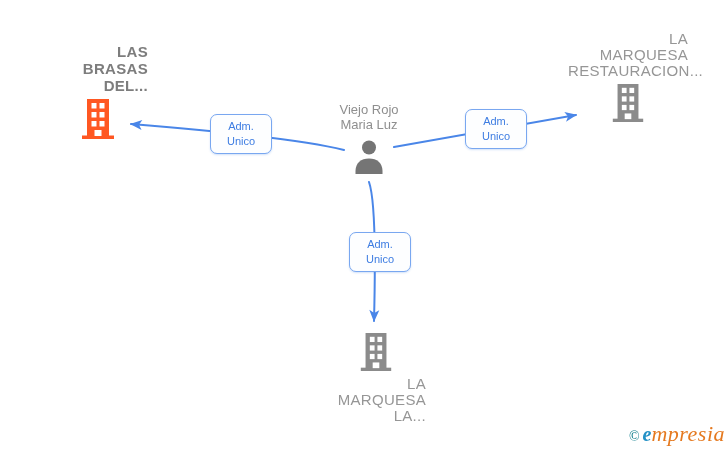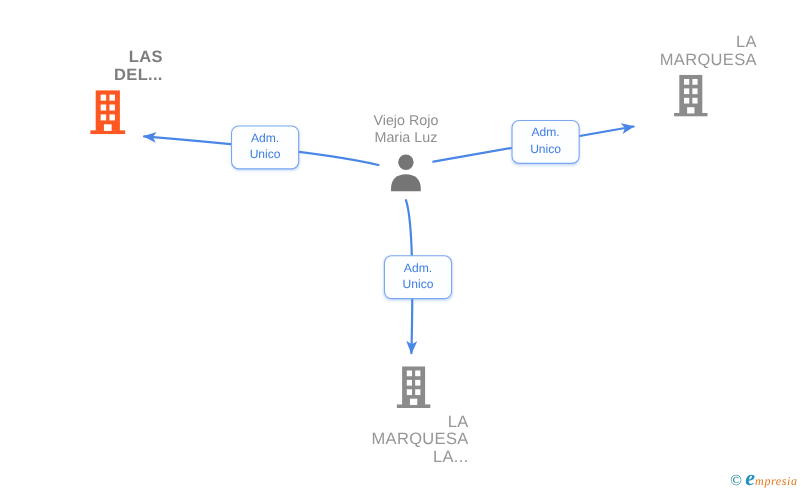--- a/index.html
+++ b/index.html
@@ -55,60 +55,62 @@
   }
 
   .logo{
     position:absolute;right:3px;bottom:3px;
     font-family:"Liberation Serif","DejaVu Serif",serif;
     font-style:italic;
     white-space:nowrap;
   }
   .logo .copy{color:var(--logo-teal);font-size:14px;font-style:normal;margin-right:3px;}
   .logo .brand-e{color:var(--logo-blue);font-size:20px;font-weight:bold;}
-  .logo .brand-rest{color:var(--logo-orange);font-size:11px;letter-spacing:.5px;}
+  .logo .brand-rest{color:var(--logo-orange);font-size:22px;letter-spacing:.5px;}
 </style>
 </head>
 <body>
 
 <div class="canvas">
 
   <svg class="edges" xmlns="http://www.w3.org/2000/svg">
     <defs>
       <marker id="arrowhead" viewBox="0 0 13 11" refX="11.5" refY="5.5" markerWidth="13" markerHeight="11" markerUnits="userSpaceOnUse" orient="auto">
         <path d="M0.5,0.5 L12.5,5.5 L0.5,10.5 L3.5,5.5 Z" fill="#4a86e8"></path>
       </marker>
     </defs>
     <path class="edge" d="M344,150 Q290,137 131,124" marker-end="url(#arrowhead)"></path>
     <path class="edge" d="M394,147 L576,115" marker-end="url(#arrowhead)"></path>
     <path class="edge" d="M369,182 Q377,205 374,321" marker-end="url(#arrowhead)"></path>
   </svg>
 
   <div class="node" style="left:48px;top:43px;width:100px;">
     <div class="company-label bold">
       <span class="line">LAS</span>
+      <span class="line">BRASAS</span>
       <span class="line">DEL...</span>
     </div>
     <svg class="building-icon orange" width="32" height="40" viewBox="0 0 32 40">
       <rect x="0" y="36.5" width="32" height="3.5"></rect>
       <rect x="5" y="0" width="22" height="37"></rect>
       <rect class="w" x="9.5" y="4" width="5" height="5.5"></rect>
         <rect class="w" x="17.5" y="4" width="5" height="5.5"></rect>
       <rect class="w" x="9.5" y="13" width="5" height="5.5"></rect>
         <rect class="w" x="17.5" y="13" width="5" height="5.5"></rect>
       <rect class="w" x="9.5" y="22" width="5" height="5.5"></rect>
         <rect class="w" x="17.5" y="22" width="5" height="5.5"></rect>
       <rect class="w" x="12.5" y="31" width="7" height="6"></rect>
     </svg>
   </div>
 
   <div class="node" style="left:568px;top:31px;width:120px;">
     <div class="company-label">
       <span class="line">LA</span>
       <span class="line">MARQUESA</span>
+      <span class="line">RESTAURACION...</span>
     </div>
     <svg class="building-icon" width="32" height="38" viewBox="0 0 32 40">
       <rect x="0" y="36.5" width="32" height="3.5"></rect>
       <rect x="5" y="0" width="22" height="37"></rect>
       <rect class="w" x="9.5" y="4" width="5" height="5.5"></rect>
         <rect class="w" x="17.5" y="4" width="5" height="5.5"></rect>
       <rect class="w" x="9.5" y="13" width="5" height="5.5"></rect>
         <rect class="w" x="17.5" y="13" width="5" height="5.5"></rect>
       <rect class="w" x="9.5" y="22" width="5" height="5.5"></rect>
         <rect class="w" x="17.5" y="22" width="5" height="5.5"></rect>

